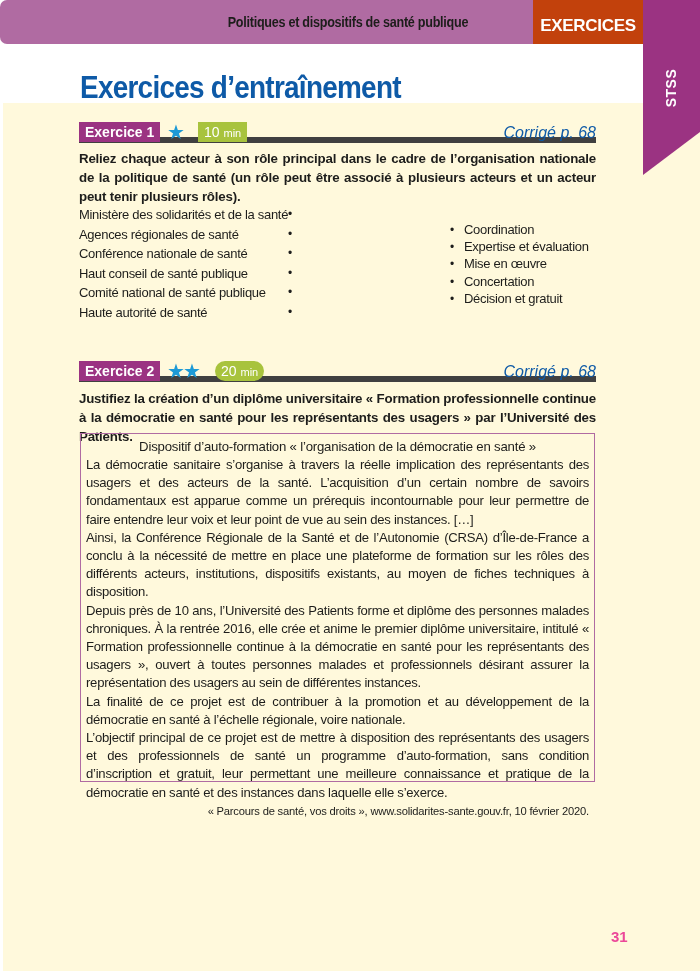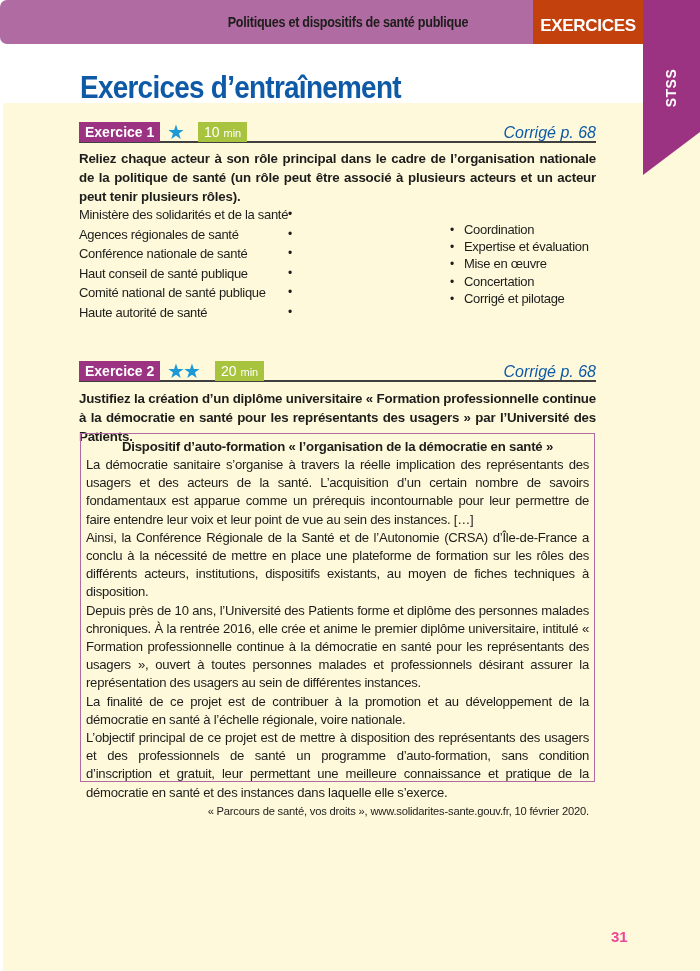--- a/index.html
+++ b/index.html
@@ -11,39 +11,39 @@
   .section-tab { position: absolute; left: 533px; top: 0; width: 110px; height: 44px; background: #c2410c; color: #fff; font-weight: bold; font-size: 17px; line-height: 52px; text-align: center; letter-spacing: -0.3px; }
 
   .side-tab { position: absolute; left: 643px; top: 0; width: 57px; height: 175px; background: #9b3382; clip-path: polygon(0 0, 100% 0, 100% 132px, 0 100%); }
   .side-tab-label { position: absolute; left: 0; top: 58px; width: 57px; height: 60px; display: flex; align-items: center; justify-content: center; }
   .side-tab-label span { display: block; transform: rotate(-90deg); color: #fff; font-weight: bold; font-size: 14px; letter-spacing: 0.5px; }
 
   .cream { position: absolute; left: 3px; top: 103px; width: 697px; height: 868px; background: #fff9dc; }
 
   .page-title { position: absolute; left: 80px; top: 70px; font-size: 31px; font-weight: bold; color: #0e5aa7; letter-spacing: -0.8px; transform: scaleX(0.9); transform-origin: left center; white-space: nowrap; }
 
-  .ex-header { position: absolute; left: 79px; width: 517px; height: 22px; border-bottom: 2px solid #404040; }
+  .ex-header { position: absolute; left: 79px; width: 517px; height: 22px; border-bottom: 6px solid #404040; }
   .ex-label { position: absolute; left: 0; top: 1px; height: 20px; padding: 0 6px; background: #9b3382; color: #fff; font-weight: bold; font-size: 14px; line-height: 20px; }
   .ex-stars { position: absolute; top: 0; color: #1d9ad6; font-size: 20px; line-height: 22px; letter-spacing: -2px; }
   .ex-time { position: absolute; top: 1px; height: 20px; background: #a8c33d; color: #fff; font-weight: normal; font-size: 14px; line-height: 20px; padding: 0 6px; }
   .ex-time small { font-size: 11px; }
   .ex-corrige { position: absolute; right: 0; top: 3px; font-style: italic; font-size: 16px; color: #0e5aa7; }
 
   .instr { position: absolute; left: 79px; width: 517px; font-weight: bold; font-size: 13.3px; line-height: 19px; text-align: justify; letter-spacing: -0.2px; }
 
   .actors { position: absolute; left: 79px; top: 205px; }
   .actor { position: relative; height: 19.6px; font-size: 13px; line-height: 19.6px; width: 220px; white-space: nowrap; letter-spacing: -0.3px; }
   .actor .dot { position: absolute; left: 209px; top: 0; font-size: 12px; }
 
   .roles { position: absolute; left: 450px; top: 221px; }
   .role { height: 17.2px; font-size: 13px; line-height: 17.2px; white-space: nowrap; letter-spacing: -0.3px; }
   .role .dot { display: inline-block; width: 14px; font-size: 12px; }
 
   .doc-box { position: absolute; left: 80px; top: 433px; width: 515px; height: 349px; border: 1px solid #b06ba2; padding: 4px 5px 0 5px; }
-  .doc-title { font-weight: bold; font-size: 13.2px; text-align: center; line-height: 18px; letter-spacing: -0.2px; }
+  .doc-title { font-weight: normal; font-size: 13.2px; text-align: center; line-height: 18px; letter-spacing: -0.2px; }
   .doc-p { font-size: 13.1px; line-height: 18.2px; text-align: justify; letter-spacing: -0.25px; }
   .doc-source { font-size: 11.2px; line-height: 18px; text-align: right; letter-spacing: -0.2px; }
 
   .page-number { position: absolute; left: 611px; top: 928px; font-size: 15px; font-weight: bold; color: #ec4899; }
 </style>
 </head>
 <body>
 
 <div class="cream"></div>
 
@@ -76,27 +76,27 @@
   <div class="actor"><span>Haut conseil de santé publique</span><span class="dot">•</span></div>
   <div class="actor"><span>Comité national de santé publique</span><span class="dot">•</span></div>
   <div class="actor"><span>Haute autorité de santé</span><span class="dot">•</span></div>
 </div>
 
 <div class="roles">
   <div class="role"><span class="dot">•</span><span>Coordination</span></div>
   <div class="role"><span class="dot">•</span><span>Expertise et évaluation</span></div>
   <div class="role"><span class="dot">•</span><span>Mise en œuvre</span></div>
   <div class="role"><span class="dot">•</span><span>Concertation</span></div>
-  <div class="role"><span class="dot">•</span><span>Corrigé et pilotage</span></div>
+  <div class="role"><span class="dot">•</span><span>Décision et gratuit</span></div>
 </div>
 
 <div class="ex-header" style="top:360px;">
   <div class="ex-label">Exercice 2</div>
   <div class="ex-stars" style="left:88px;">★★</div>
-  <div class="ex-time" style="left:136px;"><span>20</span> <small>min</small></div>
+  <div class="ex-time" style="left:136px;border-radius:10px;"><span>20</span> <small>min</small></div>
   <div class="ex-corrige">Corrigé p. 68</div>
 </div>
 
 <p class="instr" style="top:389px;">Justifiez la création d’un diplôme universitaire « Formation professionnelle continue à la démocratie en santé pour les représentants des usagers » par l’Université des Patients.</p>
 
 <div class="doc-box">
   <div class="doc-title">Dispositif d’auto-formation « l’organisation de la démocratie en santé »</div>
   <p class="doc-p">La démocratie sanitaire s’organise à travers la réelle implication des représentants des usagers et des acteurs de la santé. L’acquisition d’un certain nombre de savoirs fondamentaux est apparue comme un prérequis incontournable pour leur permettre de faire entendre leur voix et leur point de vue au sein des instances. […]</p>
   <p class="doc-p">Ainsi, la Conférence Régionale de la Santé et de l’Autonomie (CRSA) d’Île-de-France a conclu à la nécessité de mettre en place une plateforme de formation sur les rôles des différents acteurs, institutions, dispositifs existants, au moyen de fiches techniques à disposition.</p>
   <p class="doc-p">Depuis près de 10 ans, l’Université des Patients forme et diplôme des personnes malades chroniques. À la rentrée 2016, elle crée et anime le premier diplôme universitaire, intitulé « Formation professionnelle continue à la démocratie en santé pour les représentants des usagers », ouvert à toutes personnes malades et professionnels désirant assurer la représentation des usagers au sein de différentes instances.</p>

